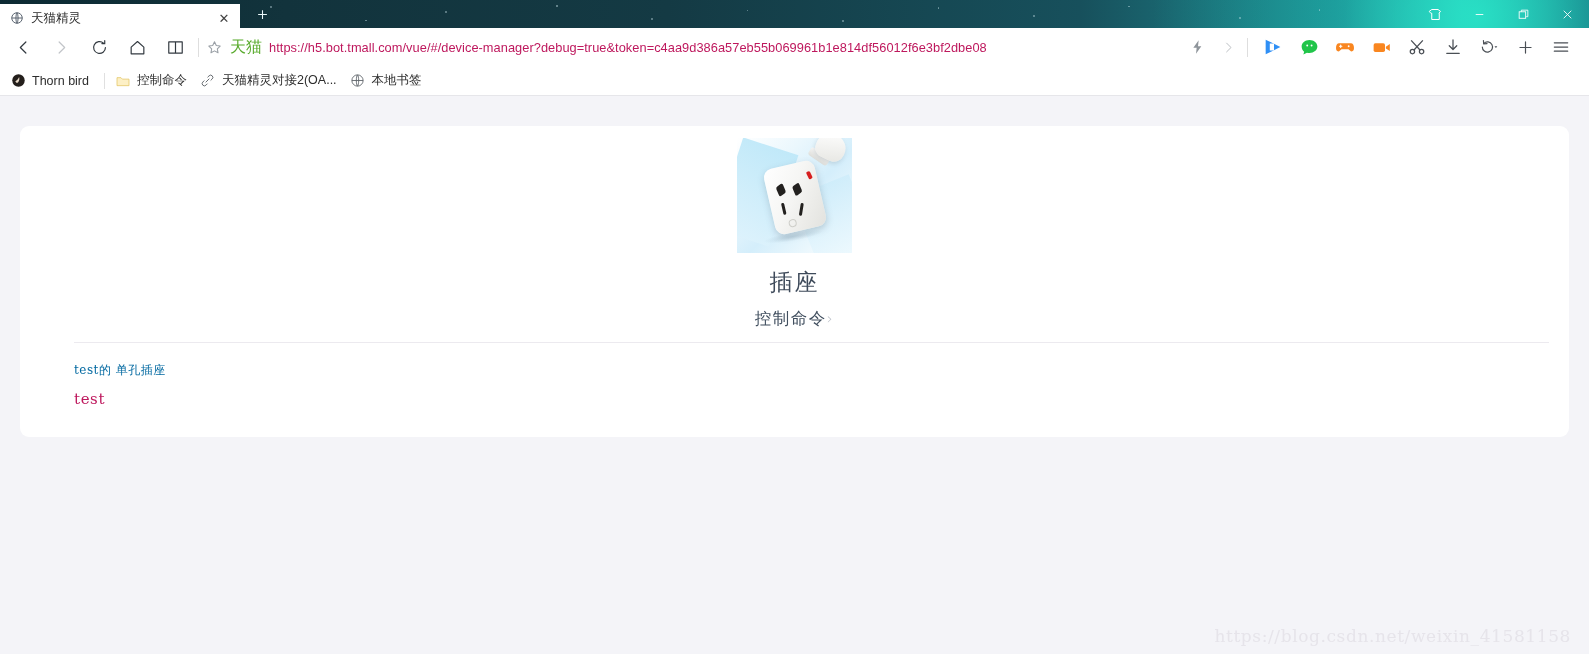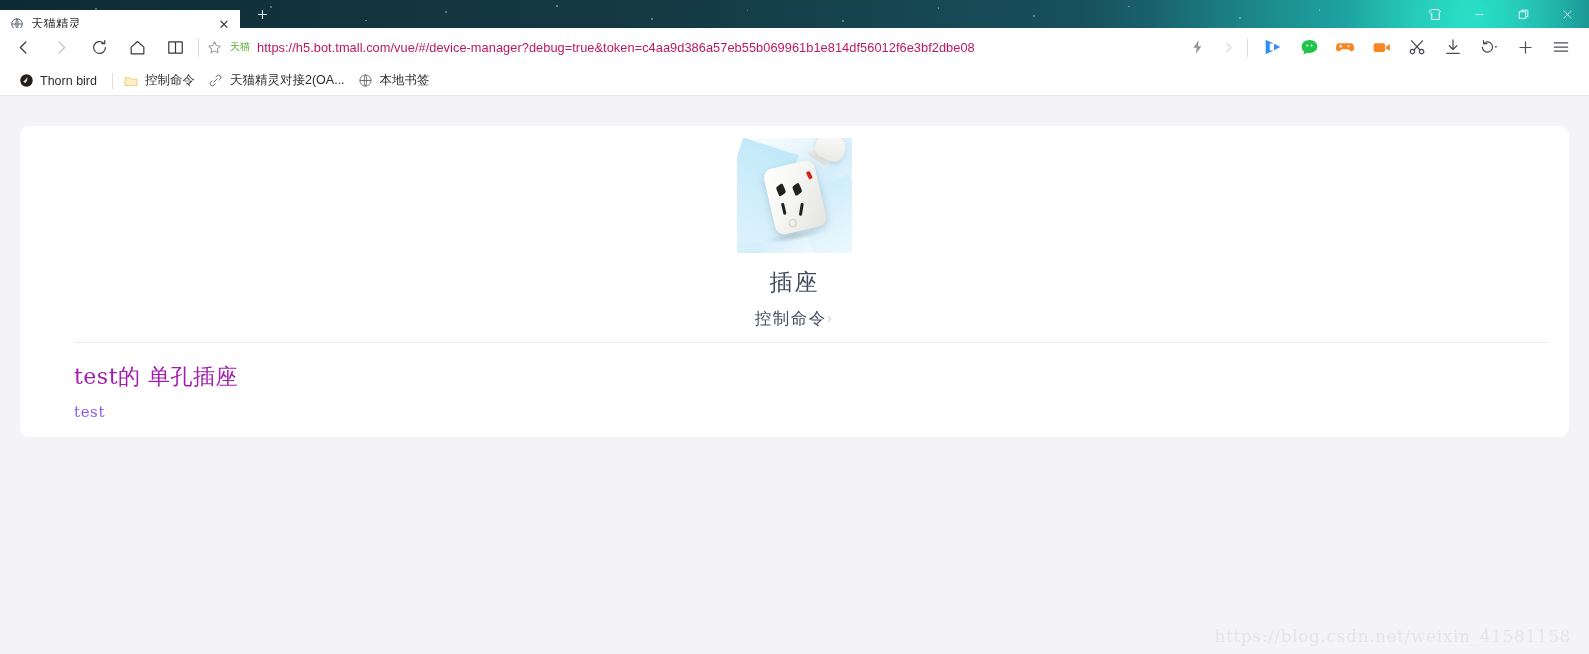--- a/index.html
+++ b/index.html
@@ -14,21 +14,21 @@
   .titlebar{
     position:relative; height:28px; width:100%;
     background:
       radial-gradient(circle at 93% 60%, rgba(40,230,200,.85) 0%, rgba(25,190,175,.35) 9%, rgba(0,0,0,0) 22%),
       linear-gradient(90deg,#0c2a33 0%, #12333c 18%, #143a44 42%, #17505c 68%, #1f8f94 84%, #2fc4bb 92%, #19707e 100%);
     overflow:hidden;
   }
   .starfield{position:absolute; inset:0; opacity:.5;}
   .star{position:absolute; background:#cfe9ef; border-radius:50%;}
   .tab{
-    position:absolute; left:0; top:10px; width:240px; height:28px;
+    position:absolute; left:0; top:4px; width:240px; height:28px;
     background:#ffffff; display:flex; align-items:center; padding:0 8px 0 10px; gap:7px;
   }
   .tab-favicon{width:14px;height:14px;flex:0 0 14px;}
   .tab-title{
     font-size:12.5px; color:#2b2b2b; white-space:nowrap; overflow:hidden;
     text-overflow:ellipsis; flex:1;
   }
   .tab-close{
     width:16px;height:16px;flex:0 0 16px;display:flex;align-items:center;justify-content:center;
     font-size:13px;color:#444; line-height:1;
@@ -53,37 +53,37 @@
   }
   .navbtn{
     width:38px;height:32px;display:flex;align-items:center;justify-content:center;flex:0 0 38px;
   }
   .vsep{width:1px;height:19px;background:#dedede;margin:0 7px 0 4px;flex:0 0 1px;}
   .urlwrap{
     flex:1; height:32px; display:flex; align-items:center; gap:7px; min-width:0; padding-right:6px;
   }
   .star-ico{width:17px;height:17px;flex:0 0 17px;}
   .site-chip{
-    font-size:10px; color:#5aab2e; flex:0 0 auto; white-space:nowrap;
+    font-size:16px; color:#5aab2e; flex:0 0 auto; white-space:nowrap;
     font-family:"DejaVu Sans", sans-serif;
   }
   .urltext{
     font-size:12.8px; color:#be185d; white-space:nowrap; overflow:hidden;
     text-overflow:clip; letter-spacing:.05px;
   }
   .toolicons{display:flex; align-items:center; flex:0 0 auto; gap:0;}
   .ticon{
     width:30px;height:30px;display:flex;align-items:center;justify-content:center;flex:0 0 30px;
   }
   .ticon.wide{width:36px;flex:0 0 36px;}
 
   
   .bookmarks{
     height:30px;width:100%;background:#fff;display:flex;align-items:center;
-    padding:0 0 0 14px; gap:0; border-bottom:1px solid #e6e6ea;
+    padding:0 0 0 6px; gap:0; border-bottom:1px solid #e6e6ea;
   }
   .bm{
     display:flex;align-items:center;gap:6px;padding:2px 9px 2px 4px;height:24px;
     font-size:12.5px;color:#2d2d2d;white-space:nowrap;
   }
   .bm-ico{width:16px;height:16px;flex:0 0 16px;display:flex;align-items:center;justify-content:center;}
   .bm-sep{width:1px;height:16px;background:#e0e0e0;margin:0 6px;flex:0 0 1px;}
 
   
   .page{
@@ -147,26 +147,26 @@
     font-size:16.5px; color:#414f5f; letter-spacing:1.5px;
     font-family:"DejaVu Sans", sans-serif;
   }
   .cmd-chev{color:#b9bec6; font-size:15px; font-weight:300;}
 
   .divider{
     position:absolute; left:54px; right:20px; top:216px; height:1px; background:#eceaef;
   }
   .list-item{ position:absolute; left:54px; top:236px; }
   .li-title{
-    font-size:22px; color:#a21caf; letter-spacing:.5px;
+    font-size:12px; color:#0369a1; letter-spacing:.5px;
     font-family:"DejaVu Serif", serif;
     text-align:right;
   }
   .li-sub{
-    margin-top:11px; font-size:15px; color:#8b5cf6; letter-spacing:.6px;
+    margin-top:11px; font-size:15px; color:#be185d; letter-spacing:.6px;
     font-family:"DejaVu Serif", serif;
   }
   .watermark{
     position:absolute; right:18px; bottom:7px;
     font-family:"DejaVu Serif", serif; font-size:17px; color:#e6e4ea; letter-spacing:.6px;
   }
 </style>
 </head>
 <body>
 

